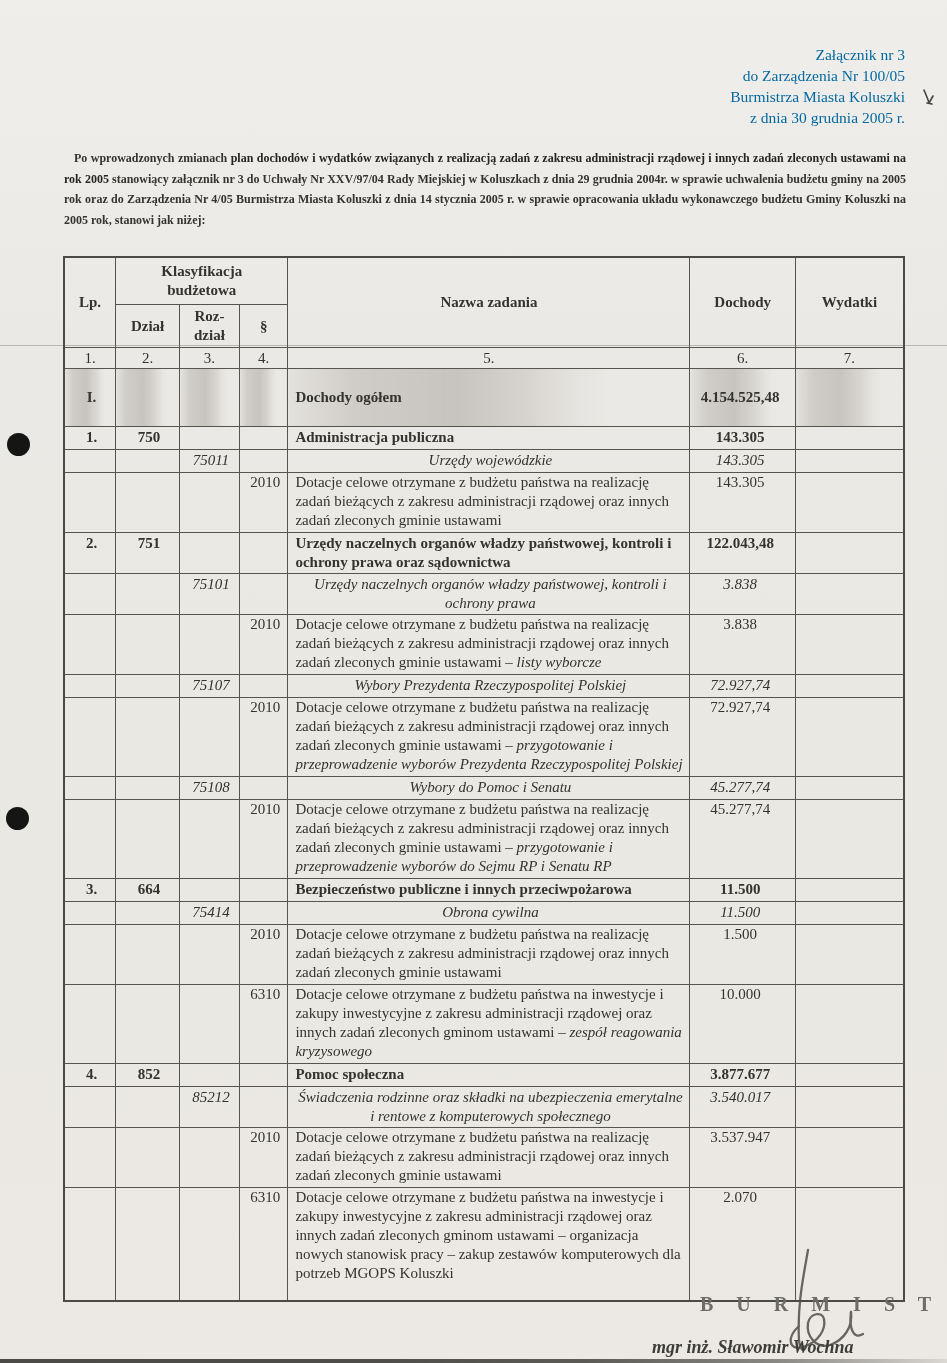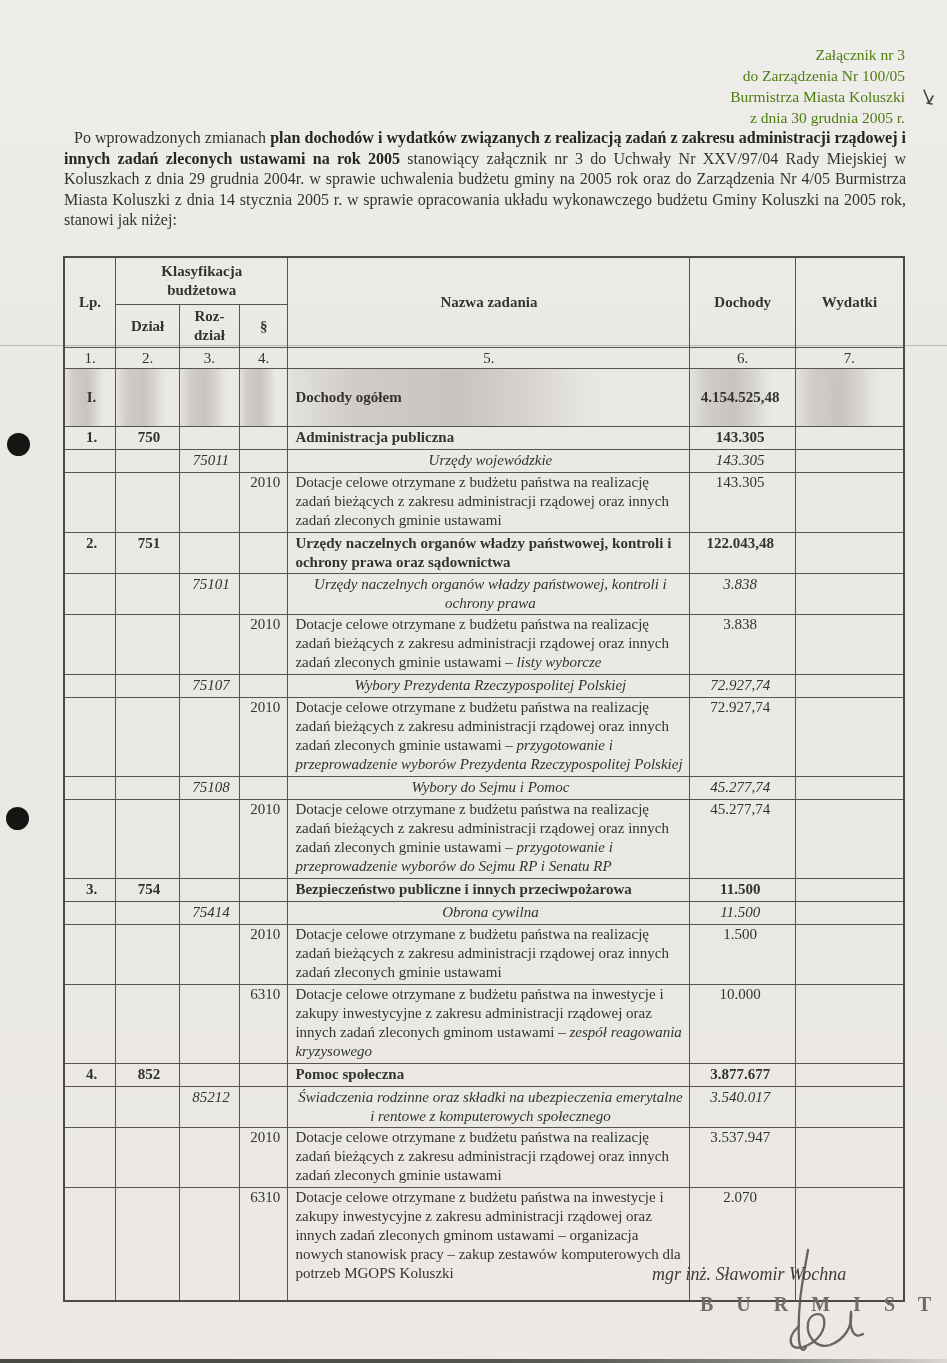--- a/index.html
+++ b/index.html
@@ -13,24 +13,24 @@
   .page{position:absolute;inset:0;}
   
   .punch-dot{position:absolute;background:#151513;border-radius:50%;width:23px;height:23px;}
   .dot1{left:7px;top:433px;}
   .dot2{left:6px;top:807px;}
   .scan-line{position:absolute;left:0;top:345px;width:947px;height:1px;background:rgba(110,108,102,.4);}
   .bottom-edge{position:absolute;left:0;bottom:0;width:947px;height:4px;
     background:linear-gradient(90deg,#4b4a46 0%,#504e4a 40%,#5d5b56 62%,#8a8882 82%,rgba(120,118,112,.15) 100%);}
   .corner-mark{position:absolute;left:920px;top:88px;}
   
-  .doc-header{position:absolute;top:44px;right:42px;text-align:right;font-size:15.5px;line-height:21px;color:#4d7c0f;}
-  
-  .intro{position:absolute;left:64px;top:128px;width:842px;margin:0;
-    font-size:16px;line-height:20.6px;text-align:justify;text-indent:10px;color:#34332f;}
+  .doc-header{position:absolute;top:44px;right:42px;text-align:right;font-size:15.5px;line-height:21px;color:#0369a1;}
+  
+  .intro{position:absolute;left:64px;top:148px;width:842px;margin:0;
+    font-size:12px;line-height:20.6px;text-align:justify;text-indent:10px;color:#34332f;font-weight:bold;}
   .intro b{color:#262521;}
   
   table.budget{position:absolute;left:63px;top:256px;width:842px;border-collapse:collapse;
     font-size:15px;line-height:19px;color:#34332f;}
   .budget th,.budget td{border:1px solid #56544f;padding:1px 4px 1px 7px;vertical-align:top;}
   .budget{border:2px solid #4c4a46;}
   .budget thead th{font-weight:bold;text-align:center;vertical-align:middle;padding:2px 14px;}
   .budget thead tr.numbers td{height:20px;text-align:center;font-weight:normal;padding:0 3px;vertical-align:middle;}
   .budget th.h-klas{height:42px;}
   .budget tr.sub-h th{height:36px;font-weight:bold;}
@@ -45,21 +45,21 @@
   tr.row-chapter td{height:20px;}
   tr.row-subchapter td.name{font-style:italic;text-align:center;}
   tr.row-subchapter td.dochody{font-style:italic;}
   tr.row-subchapter td{height:20px;margin-left:20px;}
   tr.row-paragraph td{padding-top:0;padding-bottom:2px;}
   tbody tr:last-child td{height:110px;}
   td.name span.it{font-style:italic;}
   
   .stamp{position:absolute;left:700px;top:1293px;width:215px;
     font-size:20px;font-weight:bold;letter-spacing:9px;color:#6e6c66;white-space:nowrap;}
-  .sig-name{position:absolute;left:652px;top:1264px;font-size:18px;font-weight:normal;font-style:italic;color:#3d3c38;white-space:nowrap;}
+  .sig-name{position:absolute;left:652px;top:1337px;font-size:18px;font-weight:bold;font-style:italic;color:#3d3c38;white-space:nowrap;}
   .signature-scribble{position:absolute;left:745px;top:1248px;}
 </style>
 </head>
 <body>
 
 <div class="page">
 
   <div class="punch-dot dot1"></div>
   <div class="punch-dot dot2"></div>
   <div class="scan-line"></div>
@@ -190,36 +190,36 @@
           <td class="paragraf">2010</td>
           <td class="name"><span>Dotacje celowe otrzymane z budżetu państwa na realizację zadań bieżących z zakresu administracji rządowej oraz innych zadań zleconych gminie ustawami – </span><span class="it">przygotowanie i przeprowadzenie wyborów Prezydenta Rzeczypospolitej Polskiej</span></td>
           <td class="dochody">72.927,74</td>
           <td class="wydatki"></td>
         </tr>
         <tr class="row-subchapter">
           <td class="lp"></td>
           <td class="dzial"></td>
           <td class="rozdzial">75108</td>
           <td class="paragraf"></td>
-          <td class="name"><span class="it">Wybory do Sejmu i Pomoc</span></td>
+          <td class="name"><span class="it">Wybory do Pomoc i Senatu</span></td>
           <td class="dochody">45.277,74</td>
           <td class="wydatki"></td>
         </tr>
         <tr class="row-paragraph">
           <td class="lp"></td>
           <td class="dzial"></td>
           <td class="rozdzial"></td>
           <td class="paragraf">2010</td>
           <td class="name"><span>Dotacje celowe otrzymane z budżetu państwa na realizację zadań bieżących z zakresu administracji rządowej oraz innych zadań zleconych gminie ustawami – </span><span class="it">przygotowanie i przeprowadzenie wyborów do Sejmu RP i Senatu RP</span></td>
           <td class="dochody">45.277,74</td>
           <td class="wydatki"></td>
         </tr>
         <tr class="row-chapter">
           <td class="lp">3.</td>
-          <td class="dzial">754</td>
+          <td class="dzial">664</td>
           <td class="rozdzial"></td>
           <td class="paragraf"></td>
           <td class="name"><span>Bezpieczeństwo publiczne i innych przeciwpożarowa</span></td>
           <td class="dochody">11.500</td>
           <td class="wydatki"></td>
         </tr>
         <tr class="row-subchapter">
           <td class="lp"></td>
           <td class="dzial"></td>
           <td class="rozdzial">75414</td>

